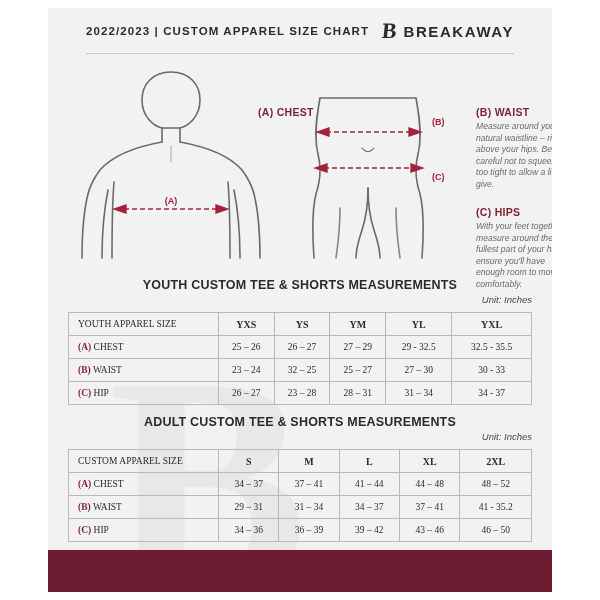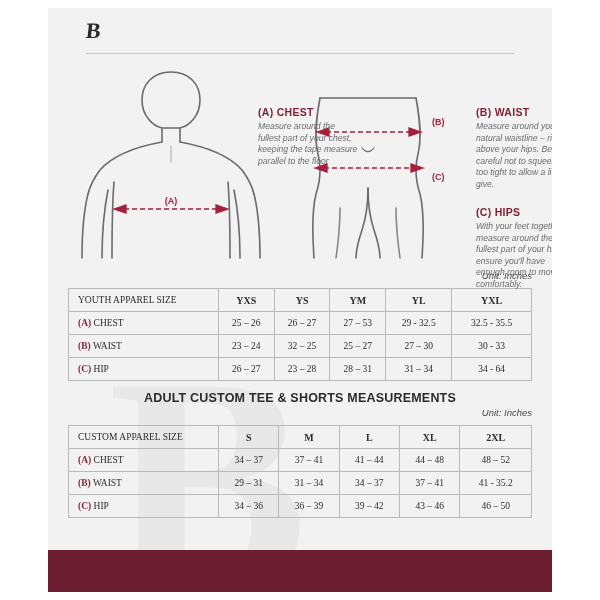--- a/index.html
+++ b/index.html
@@ -178,22 +178,24 @@
 <body>
 
 <div id="page">
   <div class="sheet">
     <div class="watermark">B</div>
     <div class="footer-bar"></div>
 
     <div class="content">
 
       <div class="header">
+        <div class="header-title">2022/2023  |  CUSTOM APPAREL SIZE CHART</div>
         <div class="brand">
           <span class="brand-mark">B</span>
+          <span class="brand-name">BREAKAWAY</span>
         </div>
         <div class="rule"></div>
       </div>
 
       <div class="diagram">
         <svg width="464" height="210" viewBox="0 0 464 210">
           <g fill="none" stroke="#6b6b6b" stroke-width="1.6" stroke-linecap="round" stroke-linejoin="round">
 
             <path d="M103 14 C121 14 132 26 132 42 C132 58 121 68 112 70 L94 70 C85 68 74 58 74 42 C74 26 85 14 103 14 Z"></path>
 
@@ -246,53 +248,53 @@
           <g stroke="#a5203c" stroke-width="1.3" fill="#a5203c">
             <line x1="256" y1="110" x2="346" y2="110" stroke-dasharray="5,3"></line>
             <polygon points="247,110 259,106 259,114"></polygon>
             <polygon points="355,110 343,106 343,114"></polygon>
           </g>
           <text x="364" y="122" fill="#a5203c" font-size="9" font-weight="bold" font-family="Liberation Sans, sans-serif">(C)</text>
         </svg>
 
         <div class="note" id="note-chest">
           <div class="note-title">(A) CHEST</div>
-          <div class="note-body">Measure around the fullest part of your chest, keeping the tape measure parallel to the floor</div>
         </div>
         <div class="note" id="note-waist">
           <div class="note-title">(B) WAIST</div>
           <div class="note-body">Measure around your natural waistline – right above your hips. Be careful not to squeeze too tight to allow a little give.</div>
         </div>
         <div class="note" id="note-hips">
           <div class="note-title">(C) HIPS</div>
           <div class="note-body">With your feet together, measure around the fullest part of your hips to ensure you'll have enough room to move comfortably.</div>
         </div>
       </div>
 
+      <div class="tbl-title">YOUTH CUSTOM TEE &amp; SHORTS MEASUREMENTS</div>
       <div class="tbl-sub">Unit: Inches</div>
       <table>
         <thead>
           <tr>
             <th class="rowhead">YOUTH APPAREL SIZE</th>
             <th>YXS</th>
             <th>YS</th>
             <th>YM</th>
             <th>YL</th>
             <th>YXL</th>
           </tr>
         </thead>
         <tbody>
           <tr>
             <td class="rowhead">
               <span class="lbl">(A)</span>
               <span>CHEST</span>
             </td>
             <td>25 – 26</td>
             <td>26 – 27</td>
-            <td>27 – 53</td>
+            <td>27 – 29</td>
             <td>29 - 32.5</td>
             <td>32.5 - 35.5</td>
           </tr>
           <tr>
             <td class="rowhead">
               <span class="lbl">(B)</span>
               <span>WAIST</span>
             </td>
             <td>23 – 24</td>
             <td>32 – 25</td>
@@ -302,21 +304,21 @@
           </tr>
           <tr>
             <td class="rowhead">
               <span class="lbl">(C)</span>
               <span>HIP</span>
             </td>
             <td>26 – 27</td>
             <td>23 – 28</td>
             <td>28 – 31</td>
             <td>31 – 34</td>
-            <td>34 - 64</td>
+            <td>34 - 37</td>
           </tr>
         </tbody>
       </table>
 
       <div class="tbl-title">ADULT CUSTOM TEE &amp; SHORTS MEASUREMENTS</div>
       <div class="tbl-sub">Unit: Inches</div>
       <table>
         <thead>
           <tr>
             <th class="rowhead">CUSTOM APPAREL SIZE</th>

